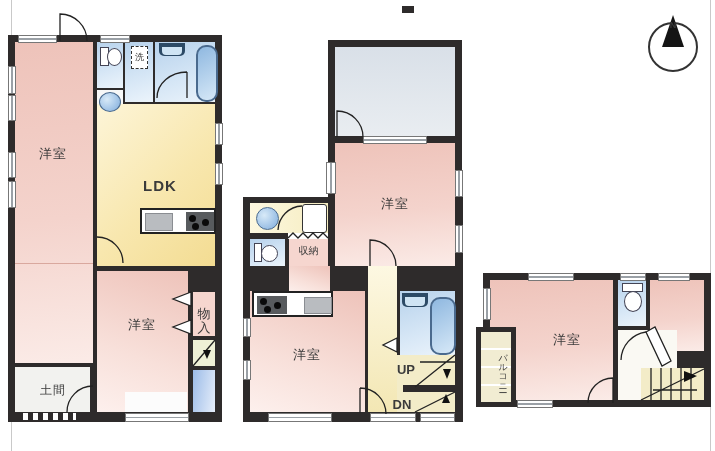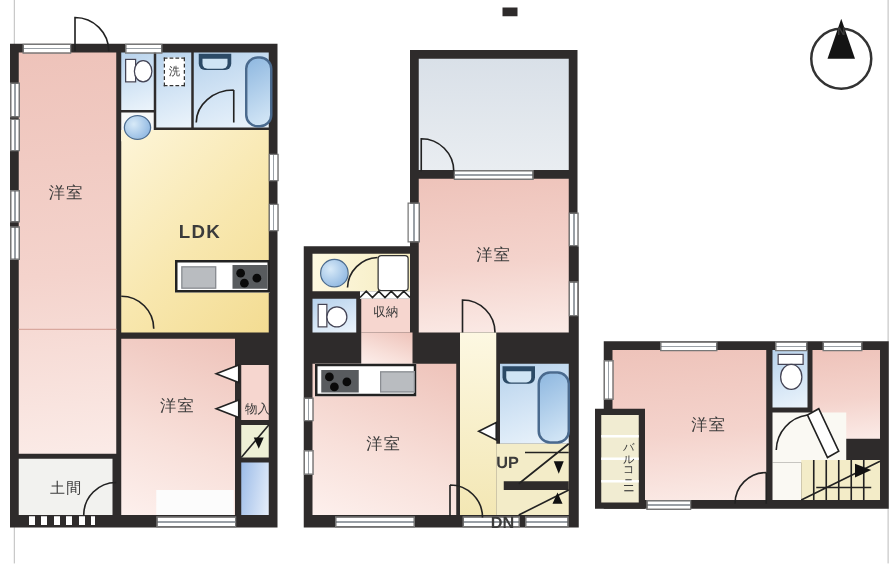--- a/index.html
+++ b/index.html
@@ -80,21 +80,21 @@
       <div class="dot" style="left:16px;top:7px;"></div>
       <div class="dot" style="left:6px;top:11px;"></div>
     </div>
   </div>
 
   <div class="room pink2" style="left:97px;top:271px;width:91px;height:141px;"></div>
   <span class="lbl" style="left:117px;top:318px;width:50px;">洋室</span>
   <div class="abs" style="left:125px;top:392px;width:62px;height:20px;background:#fcfcfc;z-index:3;"></div>
 
   <div class="room" style="left:193px;top:292px;width:22px;height:44px;background:#f6d6cf;"></div>
-  <span class="lbl" style="left:192px;top:322px;width:24px;font-size:10px;letter-spacing:0;text-align:right;">物入</span>
+  <span class="lbl" style="left:192px;top:307px;width:24px;font-size:13px;letter-spacing:0;">物入</span>
   <div class="room" style="left:193px;top:340px;width:22px;height:26px;background:#eef0d6;"></div>
   <div class="room" style="left:193px;top:370px;width:22px;height:42px;background:linear-gradient(100deg,#9cbce8,#e6eefa);"></div>
 
   <div class="winv" style="left:8px;top:66px;width:6px;height:26px;"></div>
   <div class="winv" style="left:8px;top:95px;width:6px;height:24px;"></div>
   <div class="winv" style="left:8px;top:152px;width:6px;height:24px;"></div>
   <div class="winv" style="left:8px;top:181px;width:6px;height:25px;"></div>
   <div class="winv" style="left:215px;top:123px;width:6px;height:20px;"></div>
   <div class="winv" style="left:215px;top:163px;width:6px;height:20px;"></div>
   <div class="winh" style="left:18px;top:35px;width:37px;height:6px;"></div>
@@ -142,21 +142,21 @@
 
   <div class="room blue" style="left:400px;top:291px;width:55px;height:64px;"></div>
   <div class="fix" style="left:402px;top:293px;width:26px;height:14px;background:#2c4a66;border-radius:0 0 5px 5px;">
     <div style="position:absolute;left:3px;top:4px;width:20px;height:9px;background:#cfe4f4;border-radius:0 0 4px 4px;"></div>
   </div>
   <div class="tub" style="left:430px;top:297px;width:22px;height:54px;"></div>
 
   <div class="room stair" style="left:397px;top:355px;width:58px;height:57px;"></div>
   <div class="abs" style="left:403px;top:385px;width:52px;height:7px;background:#2e2b2b;z-index:3;"></div>
   <span class="lbl" style="left:392px;top:363px;width:28px;font-size:13px;font-weight:bold;letter-spacing:0;">UP</span>
-  <span class="lbl" style="left:388px;top:411px;width:28px;font-size:13px;font-weight:bold;letter-spacing:0;">DN</span>
+  <span class="lbl" style="left:388px;top:398px;width:28px;font-size:13px;font-weight:bold;letter-spacing:0;">DN</span>
 
   <div class="winh" style="left:268px;top:413px;width:62px;height:7px;"></div>
   <div class="winh" style="left:370px;top:413px;width:44px;height:7px;"></div>
   <div class="winh" style="left:420px;top:413px;width:33px;height:7px;"></div>
   <div class="winv" style="left:243px;top:318px;width:6px;height:17px;"></div>
   <div class="winv" style="left:243px;top:360px;width:6px;height:18px;"></div>
 
   <div class="bld" style="left:483px;top:273px;width:228px;height:134px;"></div>
 
   <div class="room pink" style="left:490px;top:280px;width:123px;height:120px;"></div>

